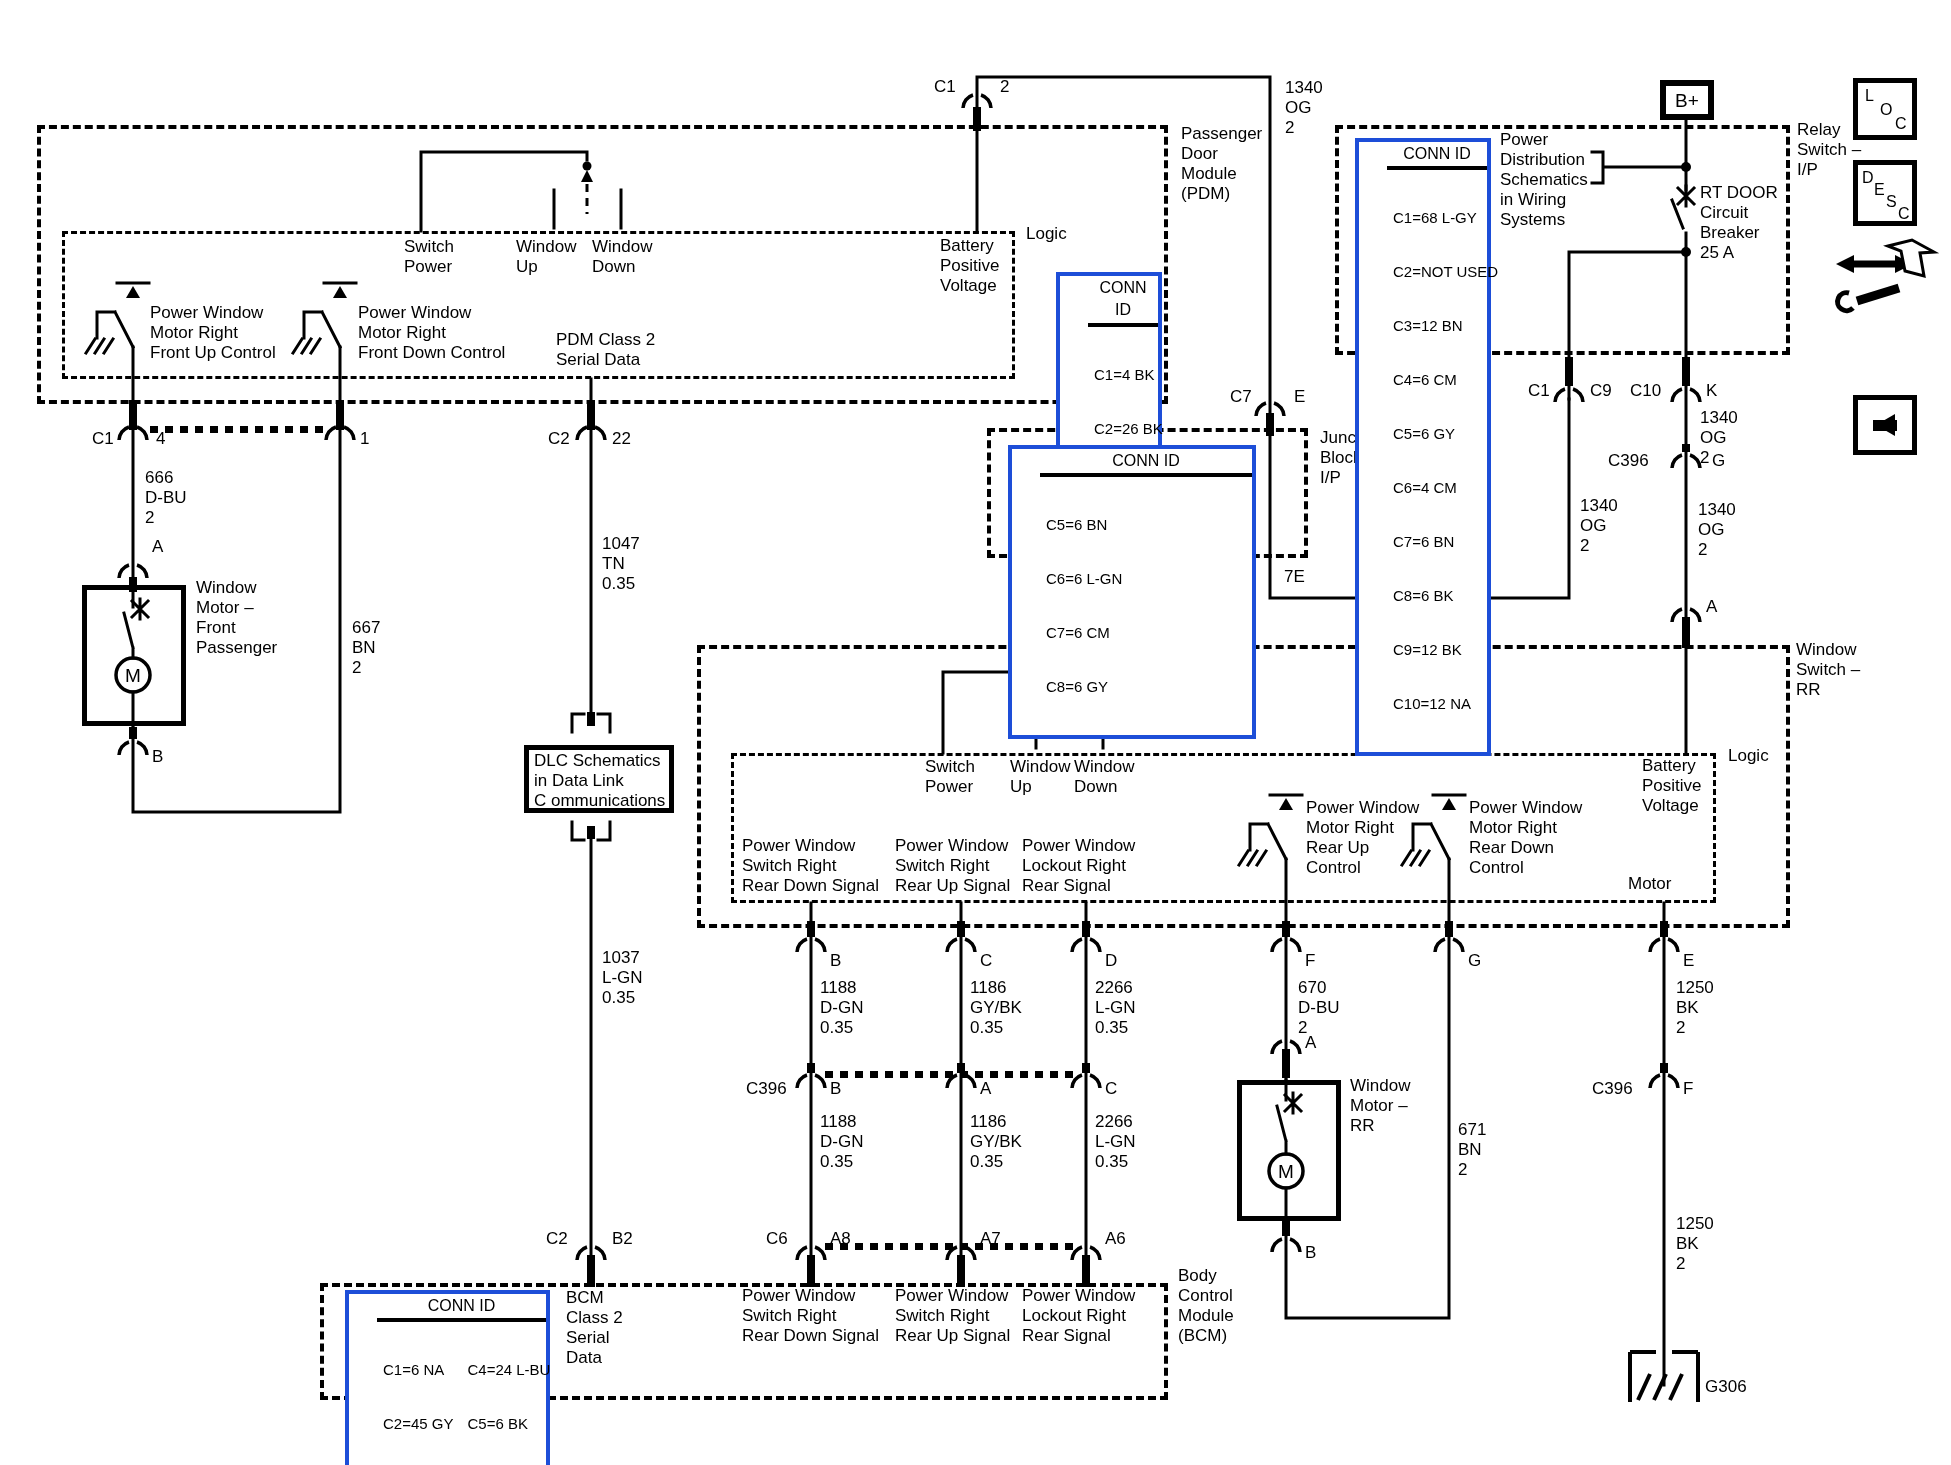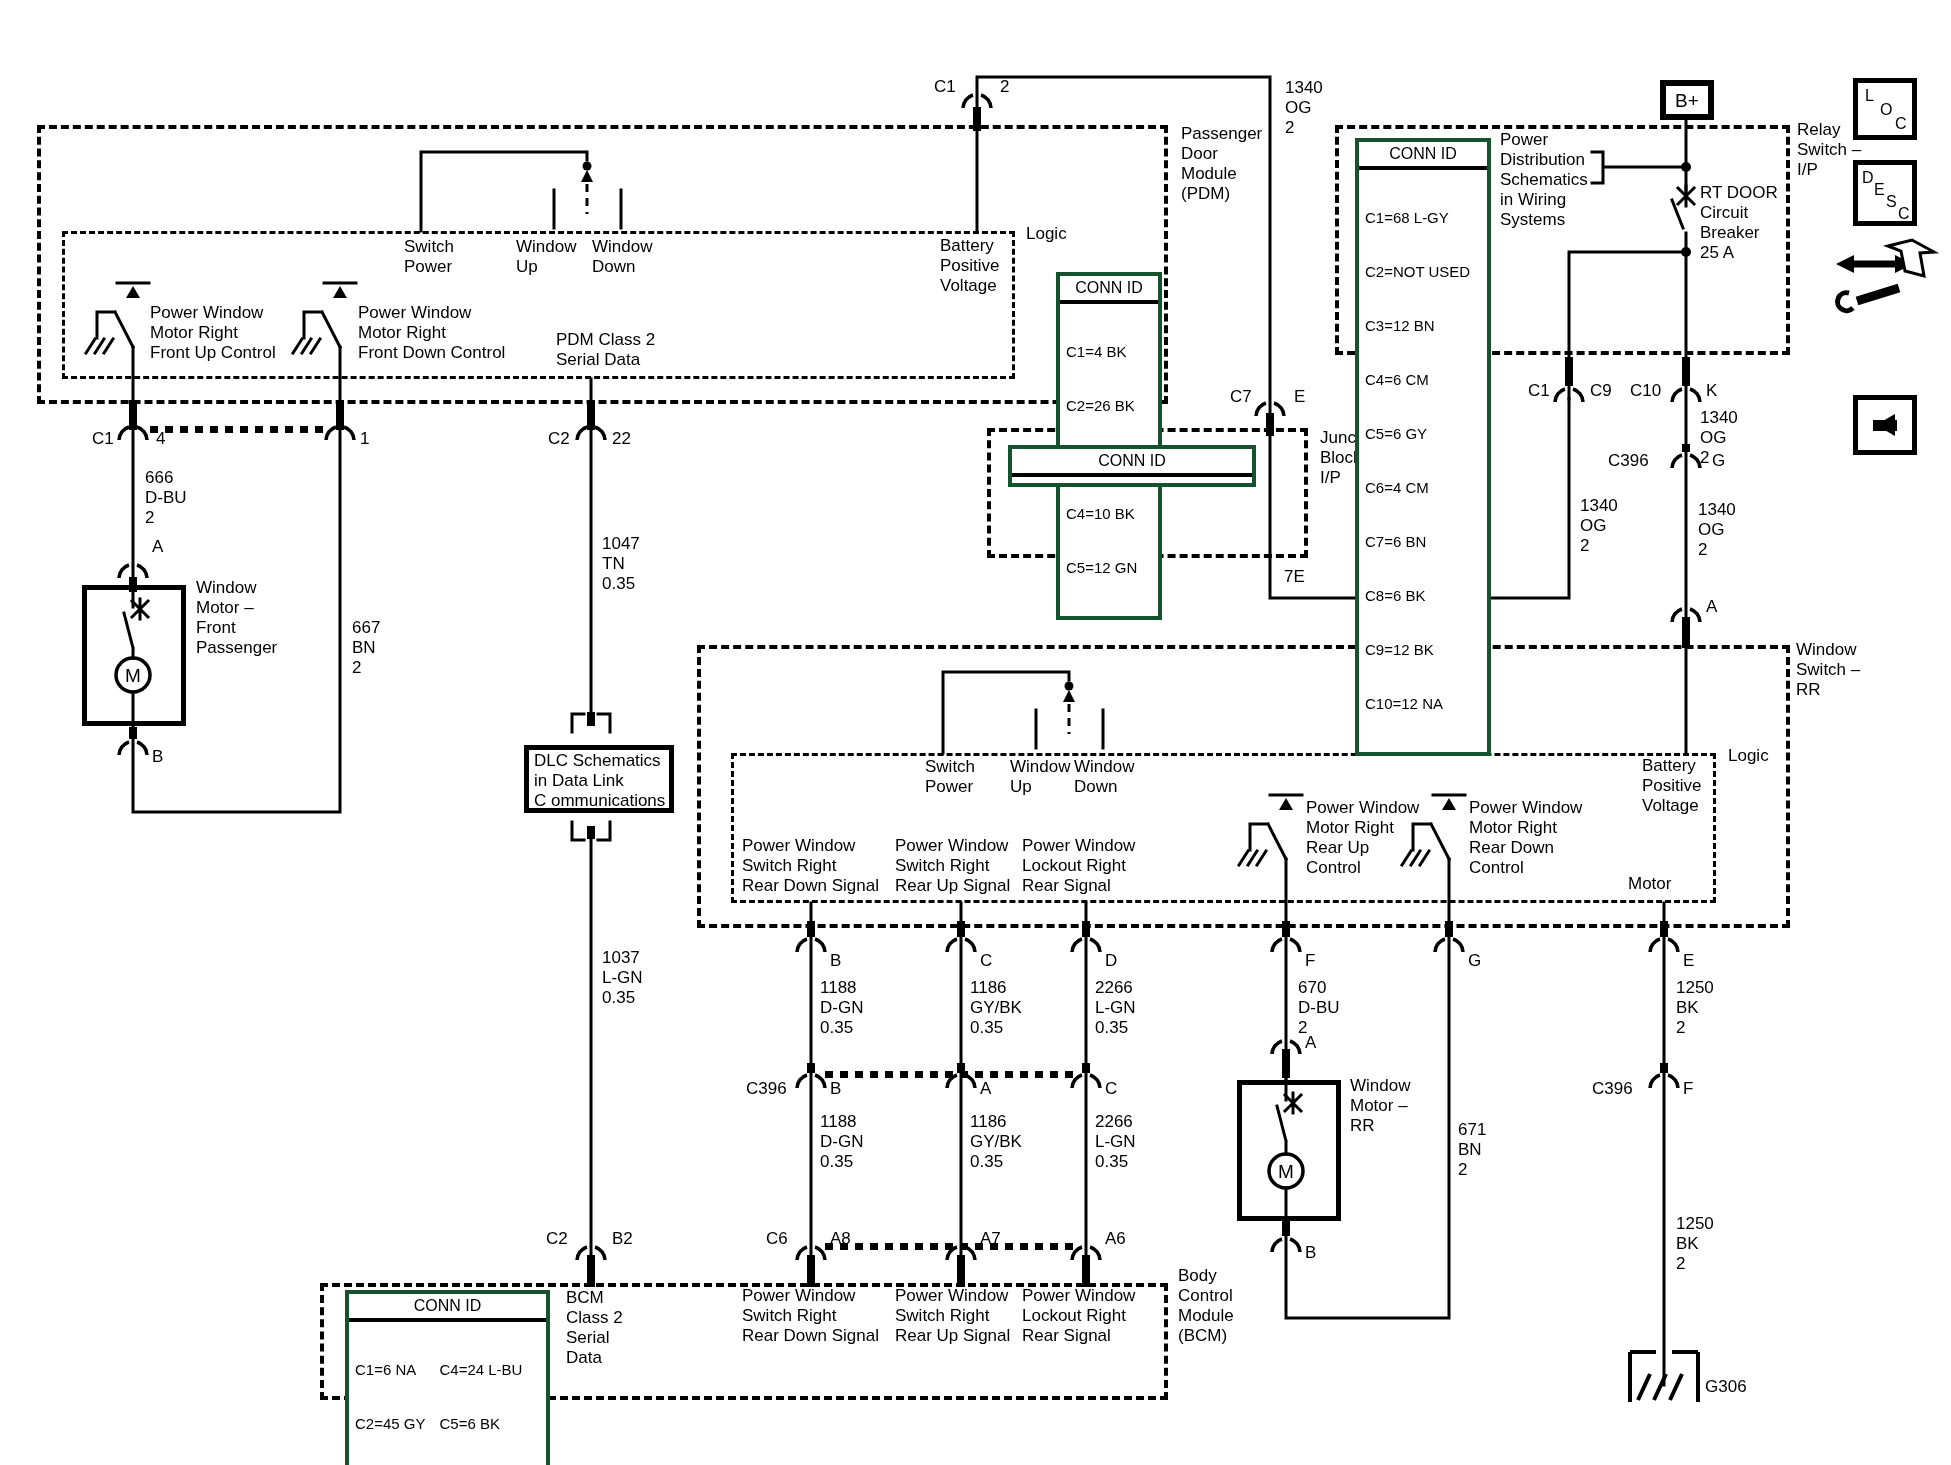--- a/index.html
+++ b/index.html
@@ -3,21 +3,21 @@
 <meta charset="utf-8">
 <style>
   html,body{margin:0;padding:0;background:#fff;}
   #stage{position:relative;width:1951px;height:1465px;background:#fff;color:#000;
          font-family:"Liberation Sans",sans-serif;overflow:hidden;}
   .lbl{position:absolute;font:17px/1.18 "Liberation Sans",sans-serif;white-space:pre-line;z-index:5;}
   .pin{position:absolute;font:17px/1 "Liberation Sans",sans-serif;white-space:pre;z-index:5;}
   .dashbox{position:absolute;border:4px dashed #000;box-sizing:border-box;z-index:1;}
   .dashbox.thin{border-width:3px;}
   .solidbox{position:absolute;border:5px solid #000;box-sizing:border-box;z-index:2;background:transparent;}
-  .connbox{position:absolute;border:4px solid #14532d;box-sizing:border-box;background:#fff;z-index:6;}
+  .connbox{position:absolute;border:4px solid #1d4ed8;box-sizing:border-box;background:#fff;z-index:6;padding-left:28px;}
   .connbox .hdr{font:16px/1.4 "Liberation Sans",sans-serif;text-align:center;border-bottom:4px solid #000;padding:1px 2px;}
   .connbox .rows{font:15px/1.2 "Liberation Sans",sans-serif;padding:3px 6px;white-space:pre;}
   .cols{display:flex;gap:14px;}
   .dotline{position:absolute;height:7px;z-index:3;
     background:repeating-linear-gradient(90deg,#000 0 8px,transparent 8px 15px);}
   svg#wires{position:absolute;left:0;top:0;z-index:4;}
   .btn{position:absolute;border:5px solid #000;box-sizing:border-box;z-index:6;background:#fff;}
   .btn span{position:absolute;font:16px/1 "Liberation Sans",sans-serif;}
   .bplus{display:flex;align-items:center;justify-content:center;
          font:19px/1 "Liberation Sans",sans-serif;border-width:6px;}
@@ -173,20 +173,26 @@
       <div>C6=4 CM</div>
       <div>C7=6 BN</div>
       <div>C8=6 BK</div>
       <div>C9=12 BK</div>
       <div>C10=12 NA</div>
     </div>
   </div>
   <div class="connbox" style="left:1008px;top:445px;width:248px;">
     <div class="hdr">CONN ID</div>
     <div class="rows cols">
+      <div>
+        <div>C5=6 BN</div>
+        <div>C6=6 L-GN</div>
+        <div>C7=6 CM</div>
+        <div>C8=6 GY</div>
+      </div>
     </div>
   </div>
   <div class="connbox" style="left:345px;top:1290px;width:205px;">
     <div class="hdr">CONN ID</div>
     <div class="rows cols">
       <div>
         <div>C1=6 NA</div>
         <div>C2=45 GY</div>
         
       </div>

